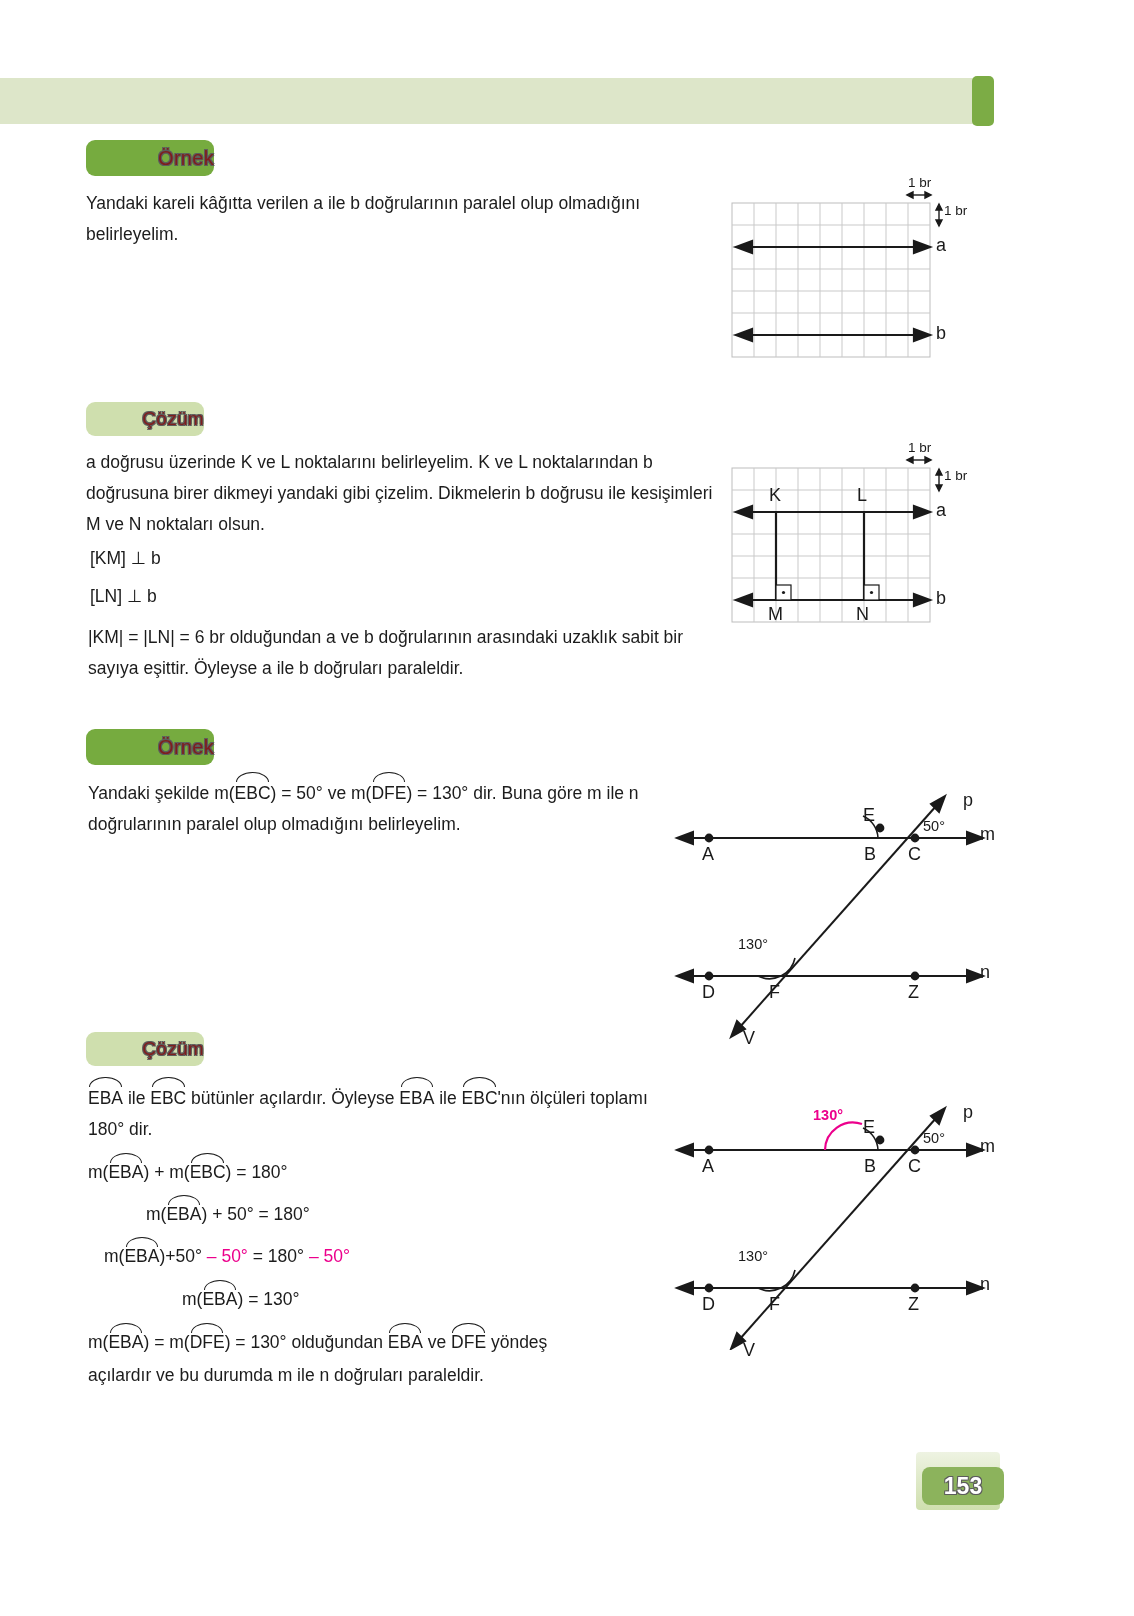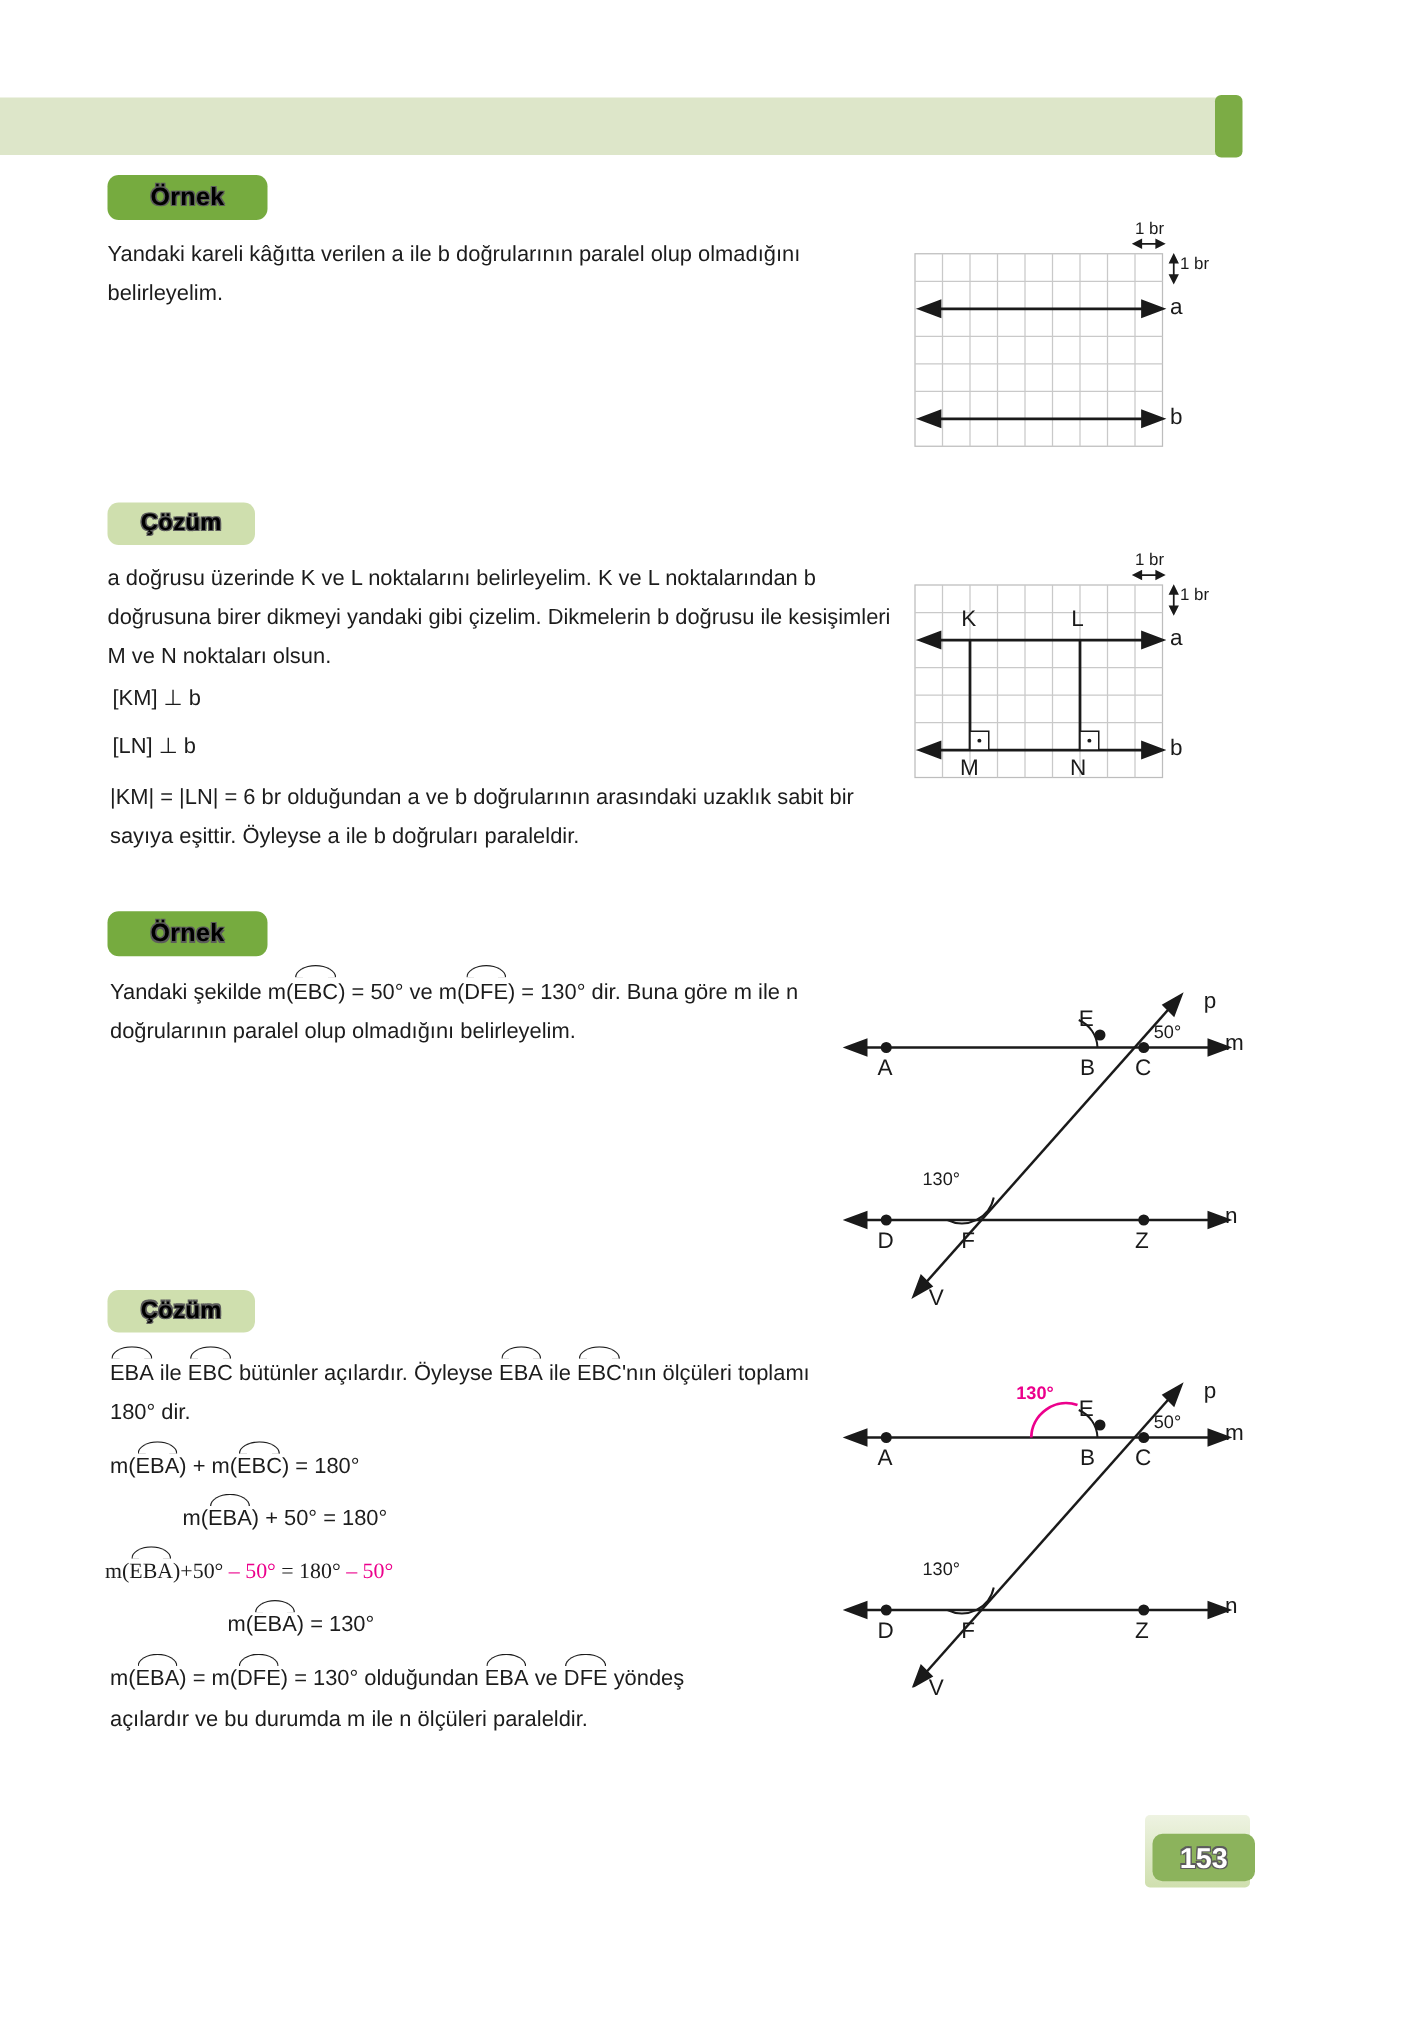--- a/index.html
+++ b/index.html
@@ -34,25 +34,25 @@
     height: 50px;
     background: #7cac45;
     border-radius: 5px;
   }
 
   
   .badge {
     position: absolute;
     display: flex;
     align-items: center;
-    justify-content: center;
+    justify-content: flex-end;
     border-radius: 9px;
-    font-weight: bold;
+    font-weight: normal;
     font-size: 20px;
-    color: #000000;
+    color: #7f1d1d;
     letter-spacing: .3px;
     -webkit-text-stroke: 0.7px #4a4a4a;
     paint-order: stroke fill;
     text-shadow:
       -1px -1px 0 #5c5c5c,
        1px -1px 0 #5c5c5c,
       -1px  1px 0 #5c5c5c,
        1px  1px 0 #5c5c5c;
   }
   .badge-ornek {
@@ -334,33 +334,33 @@
 </div>
 
 <div class="mathline" style="left:88px; top:1158px;">
   <span>m(</span><span class="ang">EBA</span><span>) + m(</span><span class="ang">EBC</span><span>) = 180°</span>
 </div>
 
 <div class="mathline" style="left:136px; top:1200px;margin-left:10px;">
   <span>m(</span><span class="ang">EBA</span><span>) + 50° = 180°</span>
 </div>
 
-<div class="mathline" style="left:84px; top:1242px;font-family:Liberation Serif, serif;">
+<div class="mathline" style="left:104px; top:1242px;">
   <span>m(</span><span class="ang">EBA</span><span>)+50° </span><span class="pink">– 50°</span><span> = 180° </span><span class="pink">– 50°</span>
 </div>
 
 <div class="mathline" style="left:182px; top:1285px;">
   <span>m(</span><span class="ang">EBA</span><span>) = 130°</span>
 </div>
 
 <div class="mathline" style="left:88px; top:1328px;">
   <span>m(</span><span class="ang">EBA</span><span>) = m(</span><span class="ang">DFE</span><span>) = 130°  olduğundan  </span><span class="ang">EBA</span><span>  ve  </span><span class="ang">DFE</span><span>  yöndeş</span>
 </div>
 
-<div class="para" style="left:88px; top:1360px; width:600px;">açılardır ve bu durumda m ile n ölçüleri paraleldir.</div>
+<div class="para" style="left:88px; top:1360px; width:600px;">açılardır ve bu durumda m ile n doğruları paraleldir.</div>
 
 <div class="fig" style="left:665px; top:1080px;">
   <svg width="340" height="270" viewBox="0 0 340 270">
 
     <g stroke="#1a1a1a" stroke-width="2" fill="#1a1a1a">
       <line x1="24" y1="70" x2="306" y2="70"></line>
       <polygon points="12,70 28,64 28,76"></polygon>
       <polygon points="318,70 302,64 302,76"></polygon>
       <circle cx="44" cy="70" r="3.4"></circle>
       <circle cx="250" cy="70" r="3.4"></circle>

